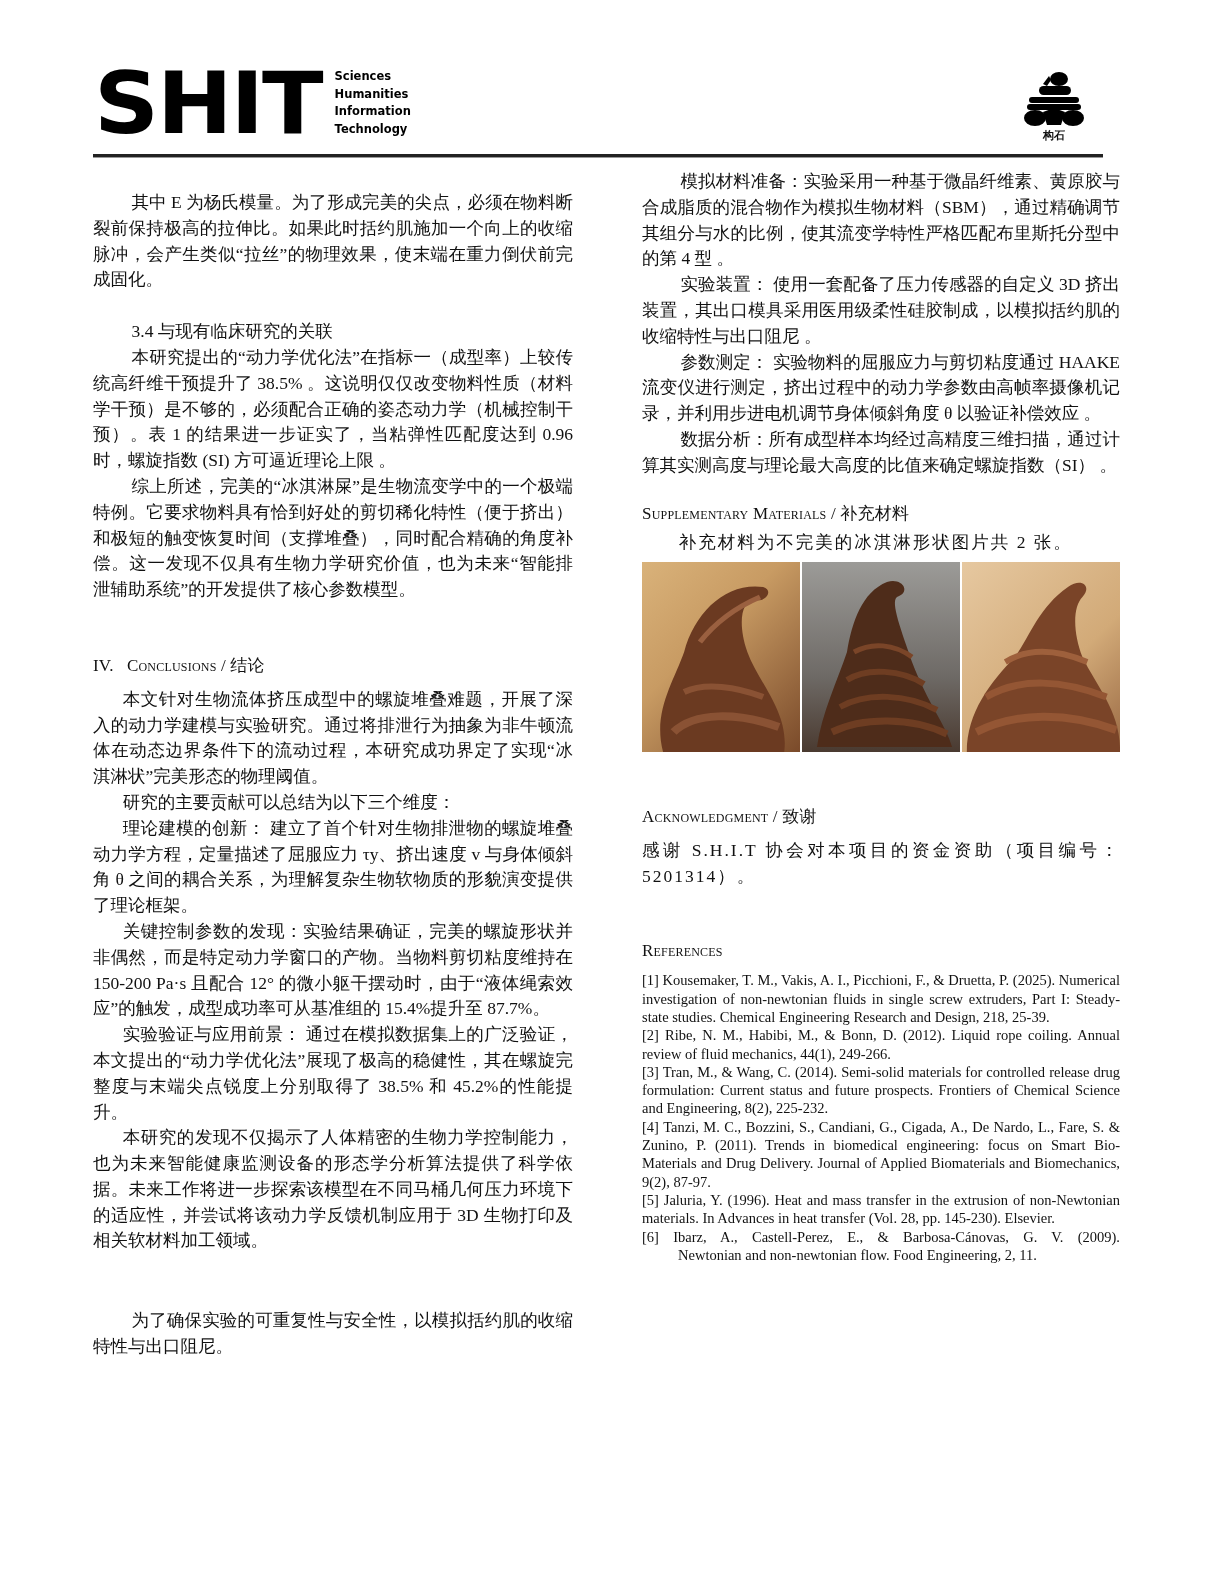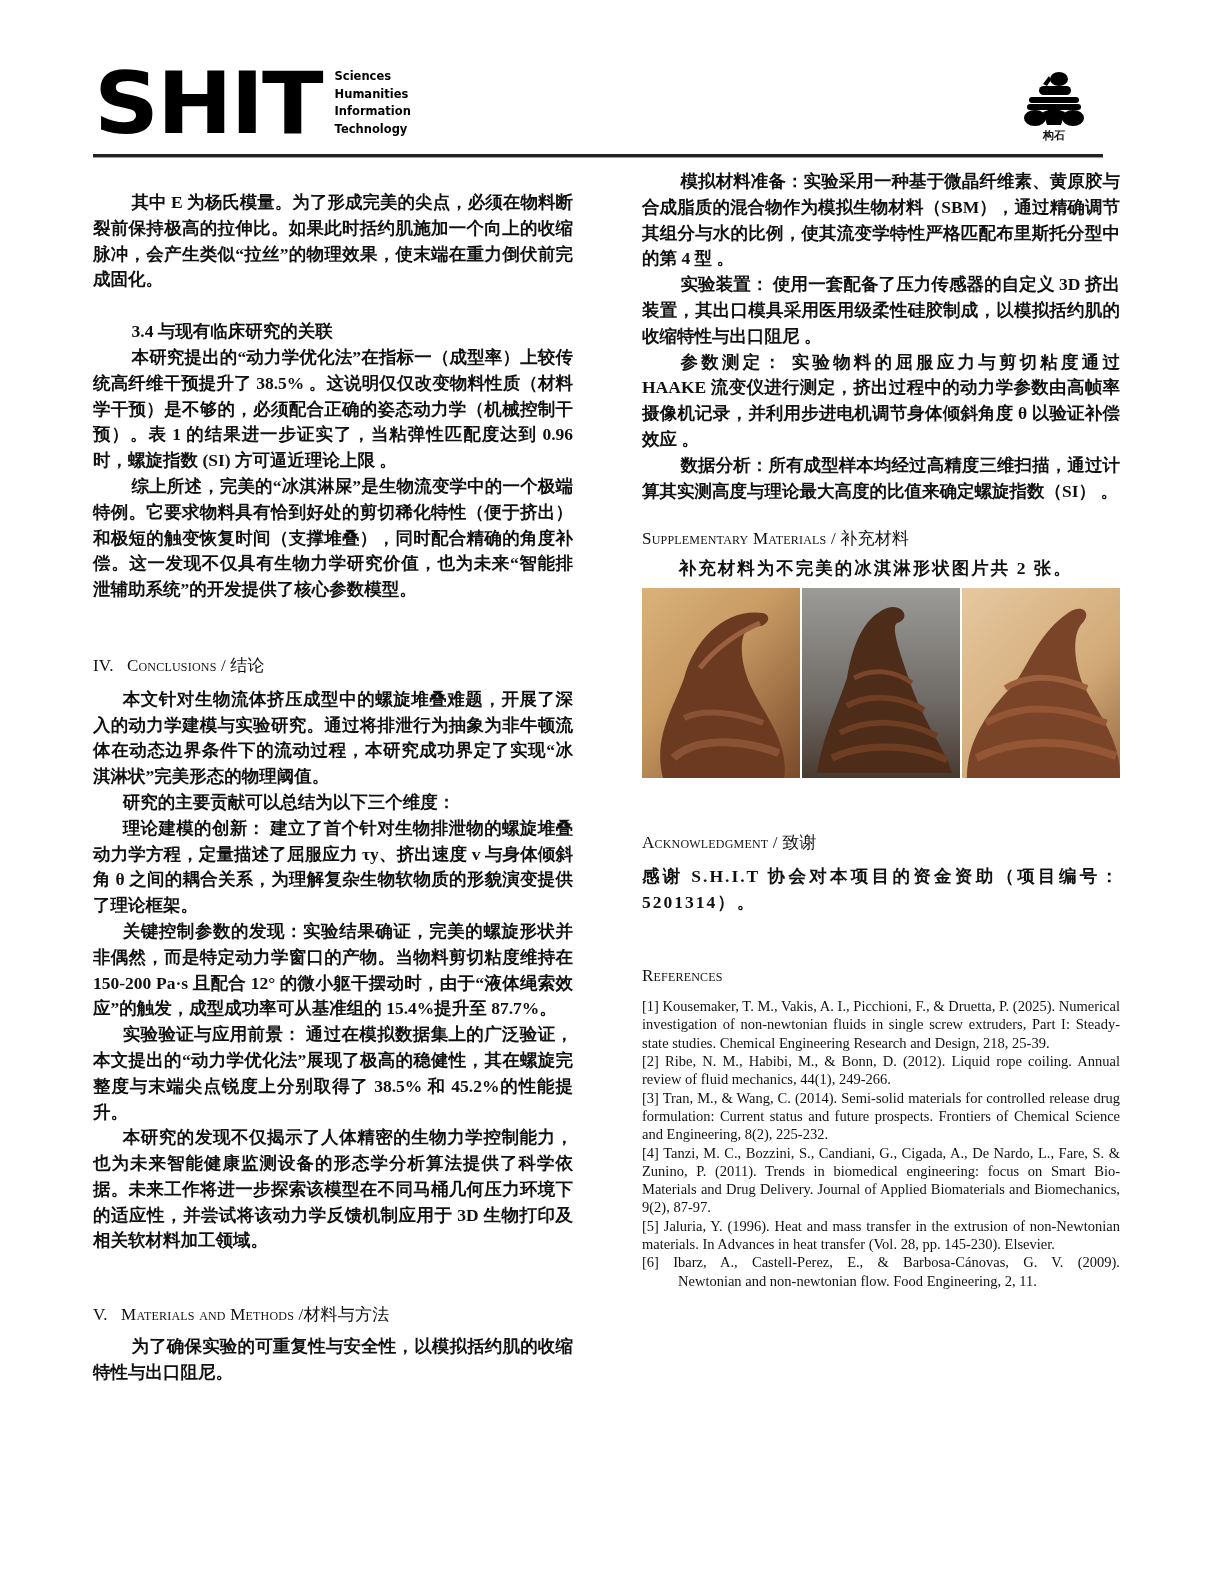--- a/index.html
+++ b/index.html
@@ -13,23 +13,23 @@
   .logo-sub { margin-left: 24px; font-family: "DejaVu Sans", sans-serif; font-weight: bold; font-size: 11.5px; line-height: 17.5px; color: #000; }
   .emblem { position: absolute; right: 0px; top: 10px; width: 76px; text-align: center; }
   .emblem-label { font-family: "DejaVu Sans", sans-serif; font-weight: bold; font-size: 11px; margin-top: -2px; }
   .rule { position: absolute; left: 93px; top: 154px; width: 1010px; height: 3px; background: #222; }
   .rule2 { position: absolute; left: 93px; top: 157px; width: 1010px; height: 1px; background: #999; }
 
   
   .col { position: absolute; font-size: 17.5px; line-height: 25.8px; }
   .col-left { left: 93px; top: 190px; width: 480px; }
   .col-right { left: 642px; top: 169px; width: 478px; }
-  p.par { text-indent: 2.2em; text-align: justify; font-weight: bold; }
+  p.par { text-indent: 2.2em; text-align: justify; }
   p.par.noindent { text-indent: 0; }
-  .subhead { text-indent: 2.2em; font-weight: bold; }
+  .subhead { text-indent: 2.2em; }
   .sec-title { font-size: 17px; letter-spacing: 0.2px; }
   .sc { font-variant: small-caps; }
   .gap-s { height: 26px; }
 
   .figure-row { display: flex; gap: 2px; margin-top: 6px; height: 190px; }
   .fig { flex: 1; height: 190px; position: relative; overflow: hidden; }
 
   .refs { font-size: 14.5px; line-height: 18.3px; text-align: justify; }
   .ref-item { }
   .ref-hang { padding-left: 36px; }
@@ -77,23 +77,20 @@
   </div>
   <div style="height:8px"></div>
   <p class="par" style="text-indent:1.7em">本文针对生物流体挤压成型中的螺旋堆叠难题，开展了深入的动力学建模与实验研究。通过将排泄行为抽象为非牛顿流体在动态边界条件下的流动过程，本研究成功界定了实现“冰淇淋状”完美形态的物理阈值。</p>
   <p class="par" style="text-indent:1.7em">研究的主要贡献可以总结为以下三个维度：</p>
   <p class="par" style="text-indent:1.7em">理论建模的创新： 建立了首个针对生物排泄物的螺旋堆叠动力学方程，定量描述了屈服应力 τy、挤出速度 v 与身体倾斜角 θ 之间的耦合关系，为理解复杂生物软物质的形貌演变提供了理论框架。</p>
   <p class="par" style="text-indent:1.7em">关键控制参数的发现：实验结果确证，完美的螺旋形状并非偶然，而是特定动力学窗口的产物。当物料剪切粘度维持在 150-200 Pa·s 且配合 12° 的微小躯干摆动时，由于“液体绳索效应”的触发，成型成功率可从基准组的 15.4%提升至 87.7%。</p>
   <p class="par" style="text-indent:1.7em">实验验证与应用前景： 通过在模拟数据集上的广泛验证，本文提出的“动力学优化法”展现了极高的稳健性，其在螺旋完整度与末端尖点锐度上分别取得了 38.5% 和 45.2%的性能提升。</p>
   <p class="par" style="text-indent:1.7em">本研究的发现不仅揭示了人体精密的生物力学控制能力，也为未来智能健康监测设备的形态学分析算法提供了科学依据。未来工作将进一步探索该模型在不同马桶几何压力环境下的适应性，并尝试将该动力学反馈机制应用于 3D 生物打印及相关软材料加工领域。</p>
 
   <div style="height:48px"></div>
-  <div class="sec-title">
-    <span>V.</span>&nbsp;&nbsp;&nbsp;<span class="sc">Materials and Methods</span><span> /材料与方法</span>
-  </div>
   <div style="height:6px"></div>
   <p class="par">为了确保实验的可重复性与安全性，以模拟括约肌的收缩特性与出口阻尼。</p>
 </div>
 
 <div class="col col-right">
   <p class="par">模拟材料准备：实验采用一种基于微晶纤维素、黄原胶与合成脂质的混合物作为模拟生物材料（SBM），通过精确调节其组分与水的比例，使其流变学特性严格匹配布里斯托分型中的第 4 型 。</p>
   <p class="par">实验装置： 使用一套配备了压力传感器的自定义 3D 挤出装置，其出口模具采用医用级柔性硅胶制成，以模拟括约肌的收缩特性与出口阻尼 。</p>
   <p class="par">参数测定： 实验物料的屈服应力与剪切粘度通过 HAAKE 流变仪进行测定，挤出过程中的动力学参数由高帧率摄像机记录，并利用步进电机调节身体倾斜角度 θ 以验证补偿效应 。</p>
   <p class="par">数据分析：所有成型样本均经过高精度三维扫描，通过计算其实测高度与理论最大高度的比值来确定螺旋指数（SI） 。</p>
 

